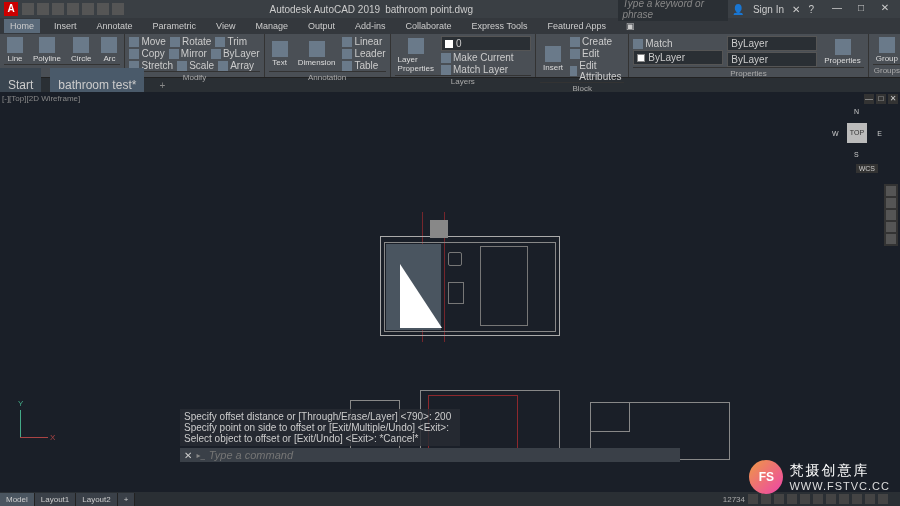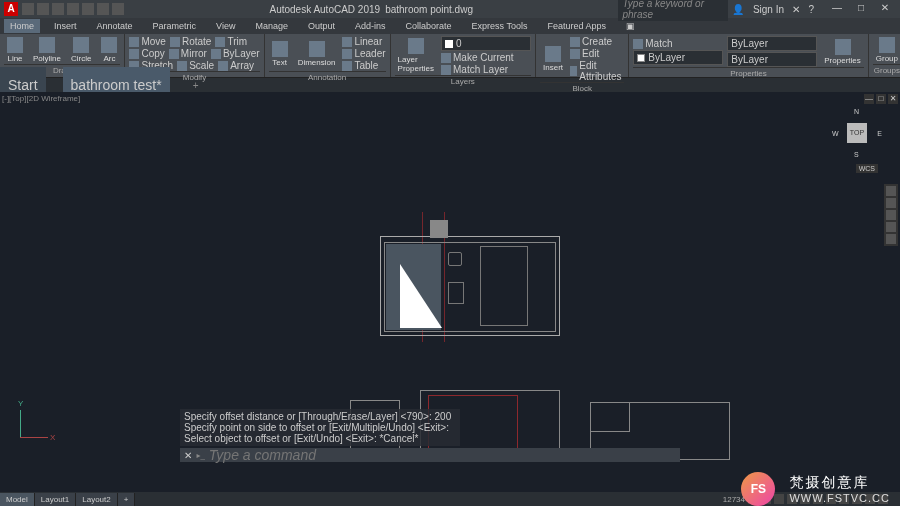--- a/index.html
+++ b/index.html
@@ -20,21 +20,21 @@
 .ribbon-panel{border-right:1px solid #333;padding:2px 4px;display:flex;flex-direction:column;justify-content:space-between}
 .ribbon-row{display:flex;gap:4px;align-items:center}
 .big-tool{display:flex;flex-direction:column;align-items:center;gap:1px;padding:1px 3px}
 .big-tool .icn{width:16px;height:16px;background:#6a7a8a}
 .big-tool .lbl{font-size:8px;color:#ddd}
 .small-tool{display:flex;align-items:center;gap:2px;font-size:8px;color:#ddd}
 .small-tool .icn{width:10px;height:10px;background:#6a7a8a}
 .panel-title{font-size:8px;color:#aaa;text-align:center;border-top:1px solid #333;padding-top:1px}
 .layer-combo{background:#2a2f34;border:1px solid #555;padding:1px 3px;font-size:8px;width:90px;display:flex;align-items:center;gap:3px}
 .filetabs{height:14px;background:#2a2f34;display:flex;align-items:center}
-.filetab{padding:10px 8px;font-size:14px;background:#3a4550;margin-right:17px}
+.filetab{padding:10px 8px;font-size:12px;background:#3a4550;margin-right:9px}
 .filetab.active{background:#4a5a6a}
 .plus{padding:2px 6px;color:#888}
 .viewport{position:relative;height:386px;background:#1a1f28}
 .vp-label{position:absolute;top:2px;left:2px;font-size:8px;color:#888}
 .vp-controls{position:absolute;top:2px;right:2px;display:flex;gap:2px}
 .vp-controls span{width:10px;height:10px;background:#333;font-size:8px;text-align:center;line-height:10px}
 .viewcube{position:absolute;top:16px;right:18px;width:50px;height:50px}
 .viewcube .top{position:absolute;top:15px;left:15px;width:20px;height:20px;background:#bbb;color:#333;text-align:center;line-height:20px;font-size:7px}
 .viewcube .n{position:absolute;top:0;left:22px;font-size:7px}
 .viewcube .s{position:absolute;bottom:0;left:22px;font-size:7px}
@@ -56,29 +56,29 @@
 .lower-dwg{position:absolute;bottom:18px;left:350px;width:400px;height:70px}
 .ld-box{position:absolute;border:1px solid #888}
 .ucs{position:absolute;bottom:30px;left:8px}
 .ucs-y{position:absolute;bottom:10px;left:12px;width:1px;height:28px;background:#4a8}
 .ucs-x{position:absolute;bottom:10px;left:12px;width:28px;height:1px;background:#a44}
 .ucs .ly{position:absolute;bottom:40px;left:10px;font-size:8px;color:#4a8}
 .ucs .lx{position:absolute;bottom:6px;left:42px;font-size:8px;color:#a44}
 .cmdhistory{position:absolute;bottom:32px;left:180px;width:280px;background:rgba(40,44,50,0.85);padding:2px 4px;font-size:8px;color:#aaa;line-height:11px}
 .cmdline{position:absolute;bottom:16px;left:180px;width:500px;height:14px;background:#3a4048;display:flex;align-items:center;padding:0 4px;gap:4px}
 .cmdline .prompt{color:#888;font-size:8px}
-.cmdline input{flex:1;background:transparent;border:none;color:#ccc;font-size:14px;font-style:italic;outline:none}
+.cmdline input{flex:1;background:transparent;border:none;color:#ccc;font-size:11px;font-style:italic;outline:none}
 .statusbar{position:absolute;bottom:0;left:0;right:0;height:14px;background:#2a2f34;display:flex;align-items:center}
 .model-tabs{display:flex}
 .model-tab{padding:2px 6px;font-size:8px;background:#3a4048;border-right:1px solid #222}
 .model-tab.active{background:#4a5560}
 .status-right{margin-left:auto;display:flex;gap:3px;align-items:center;padding-right:12px}
 .status-right span{font-size:8px;color:#aaa}
 .status-icn{width:10px;height:10px;background:#444}
-.watermark{position:absolute;bottom:0;right:10px;display:flex;align-items:center;gap:14px}
+.watermark{position:absolute;bottom:12px;right:10px;display:flex;align-items:center;gap:6px}
 .wm-circle{width:34px;height:34px;border-radius:50%;background:linear-gradient(135deg,#e94,#e4a);color:#fff;font-size:12px;font-weight:bold;text-align:center;line-height:34px}
 .wm-text{font-size:14px;color:#fff;letter-spacing:2px}
 .wm-sub{font-size:11px;color:#ddd;letter-spacing:1px}
 </style>
 </head>
 <body>
 
 <div class="titlebar">
   <div class="logo">A</div>
   <div class="qat">

